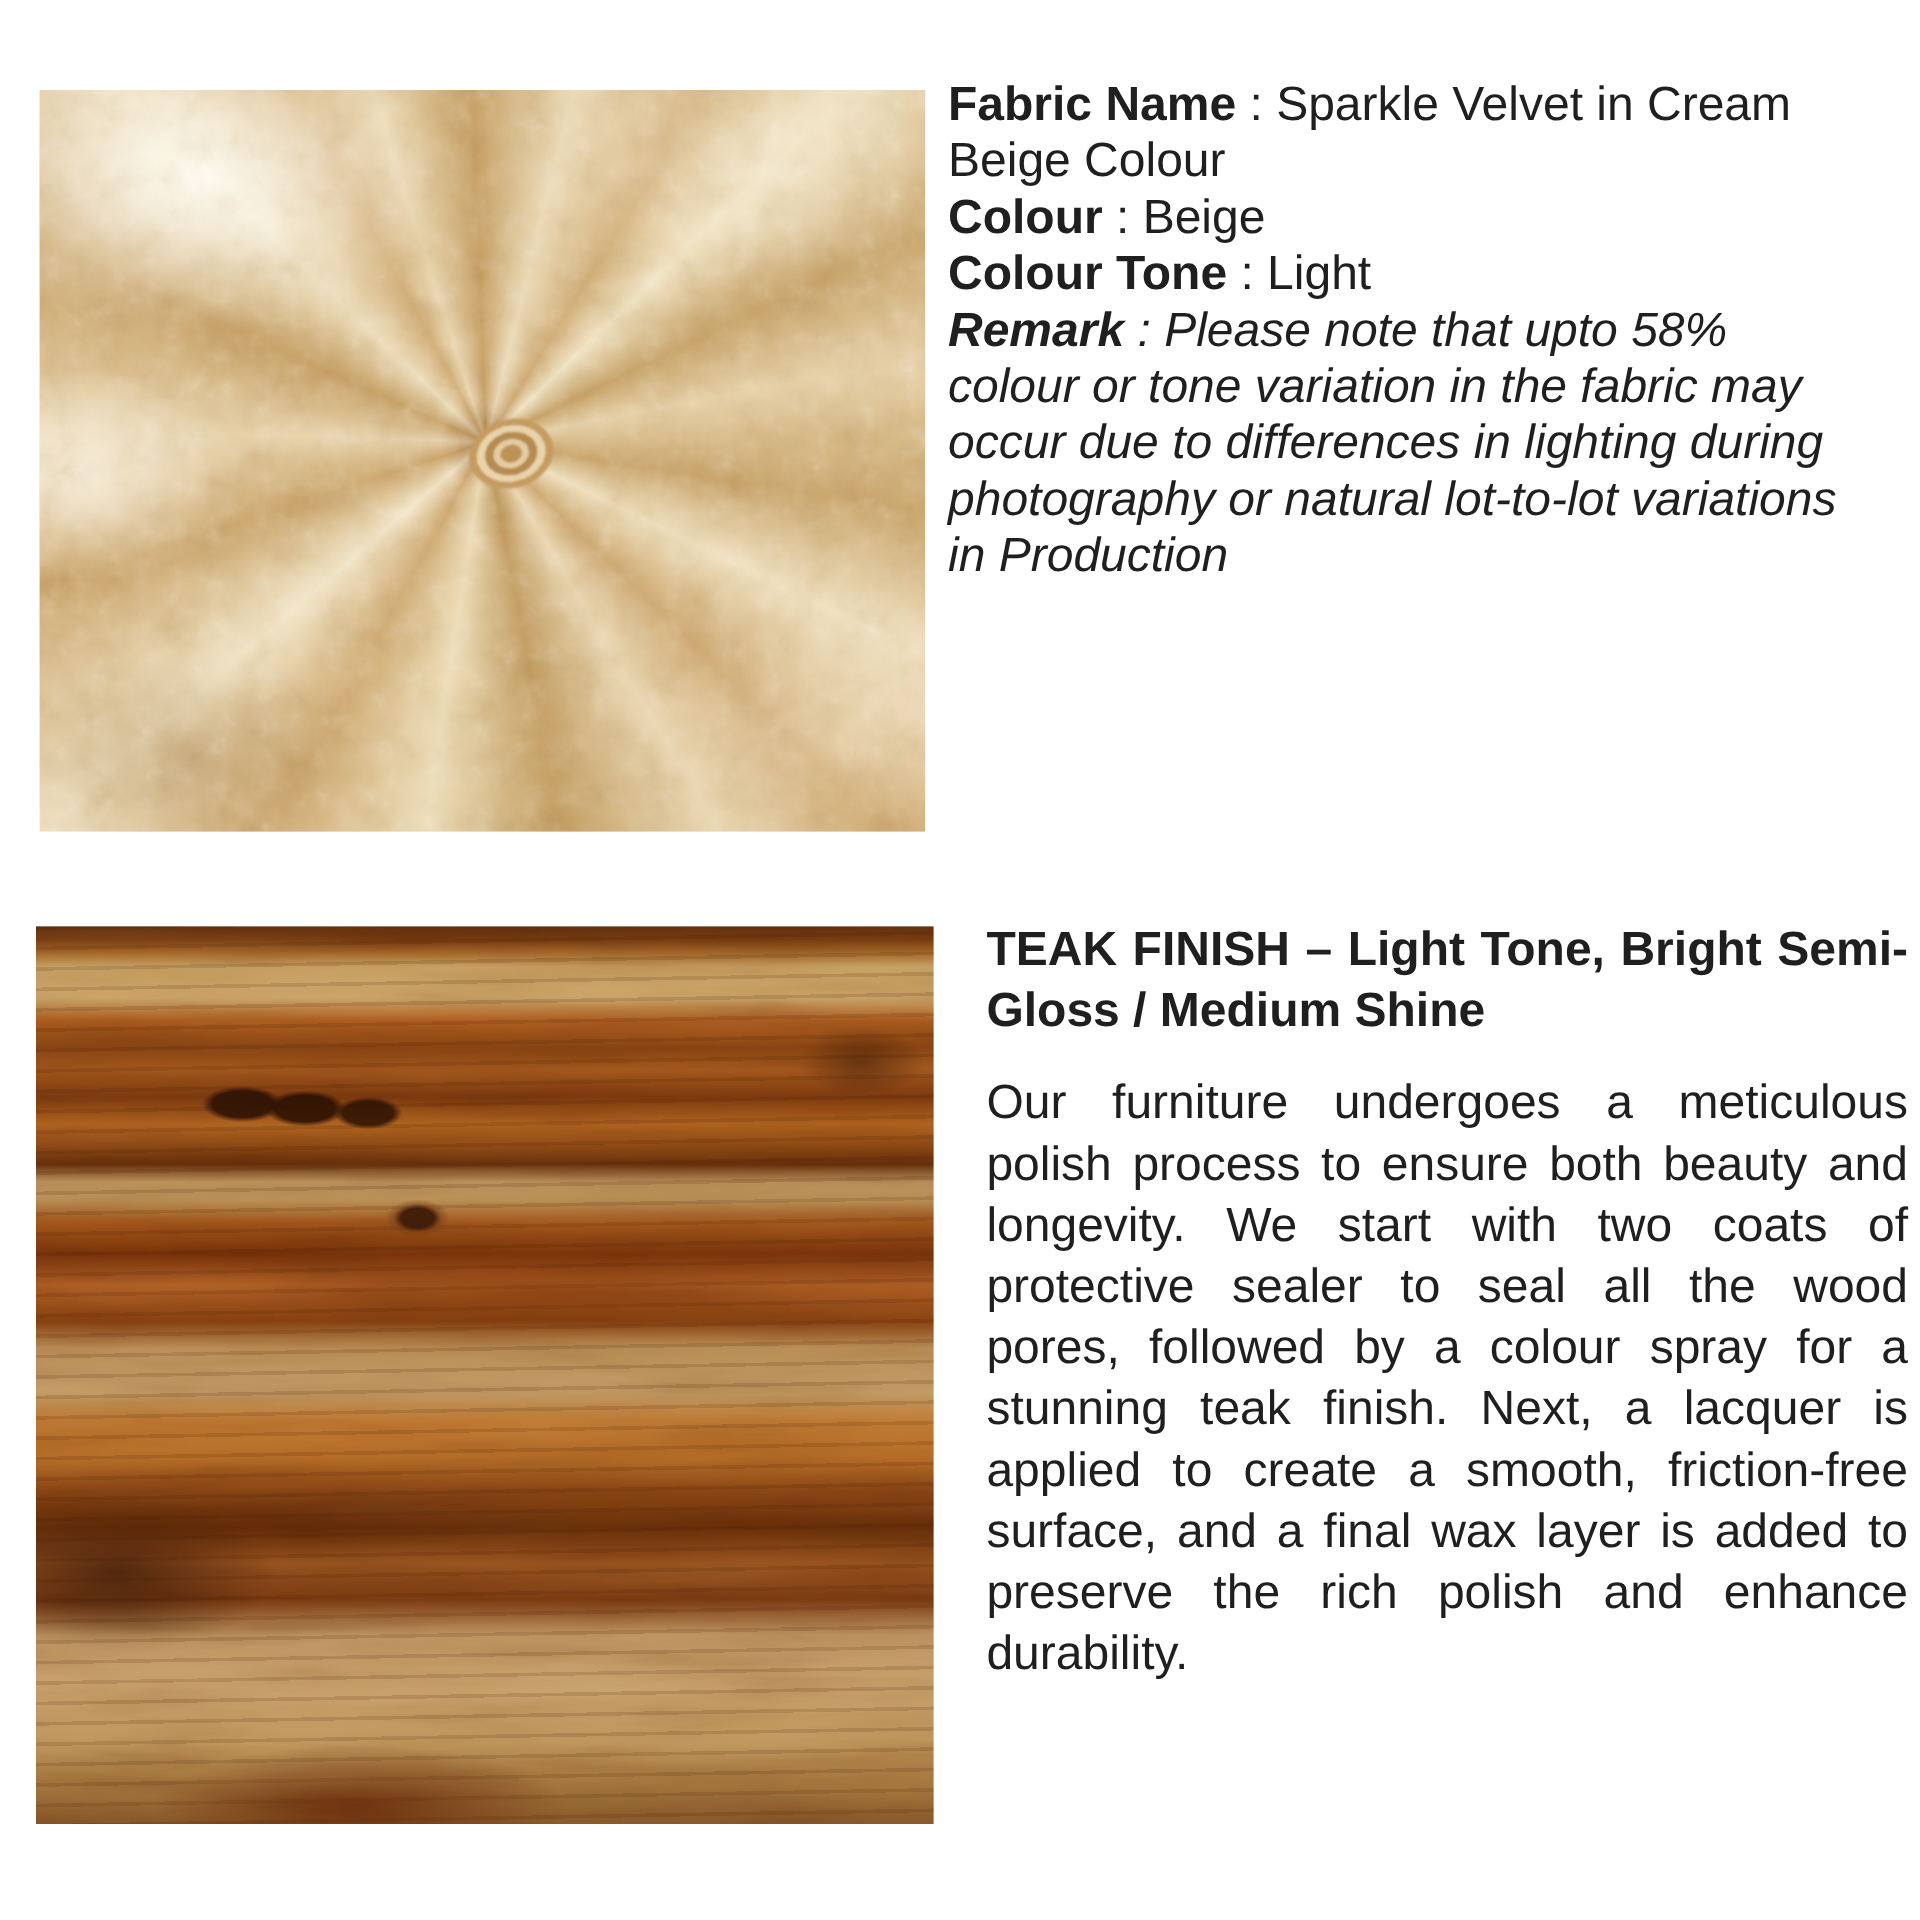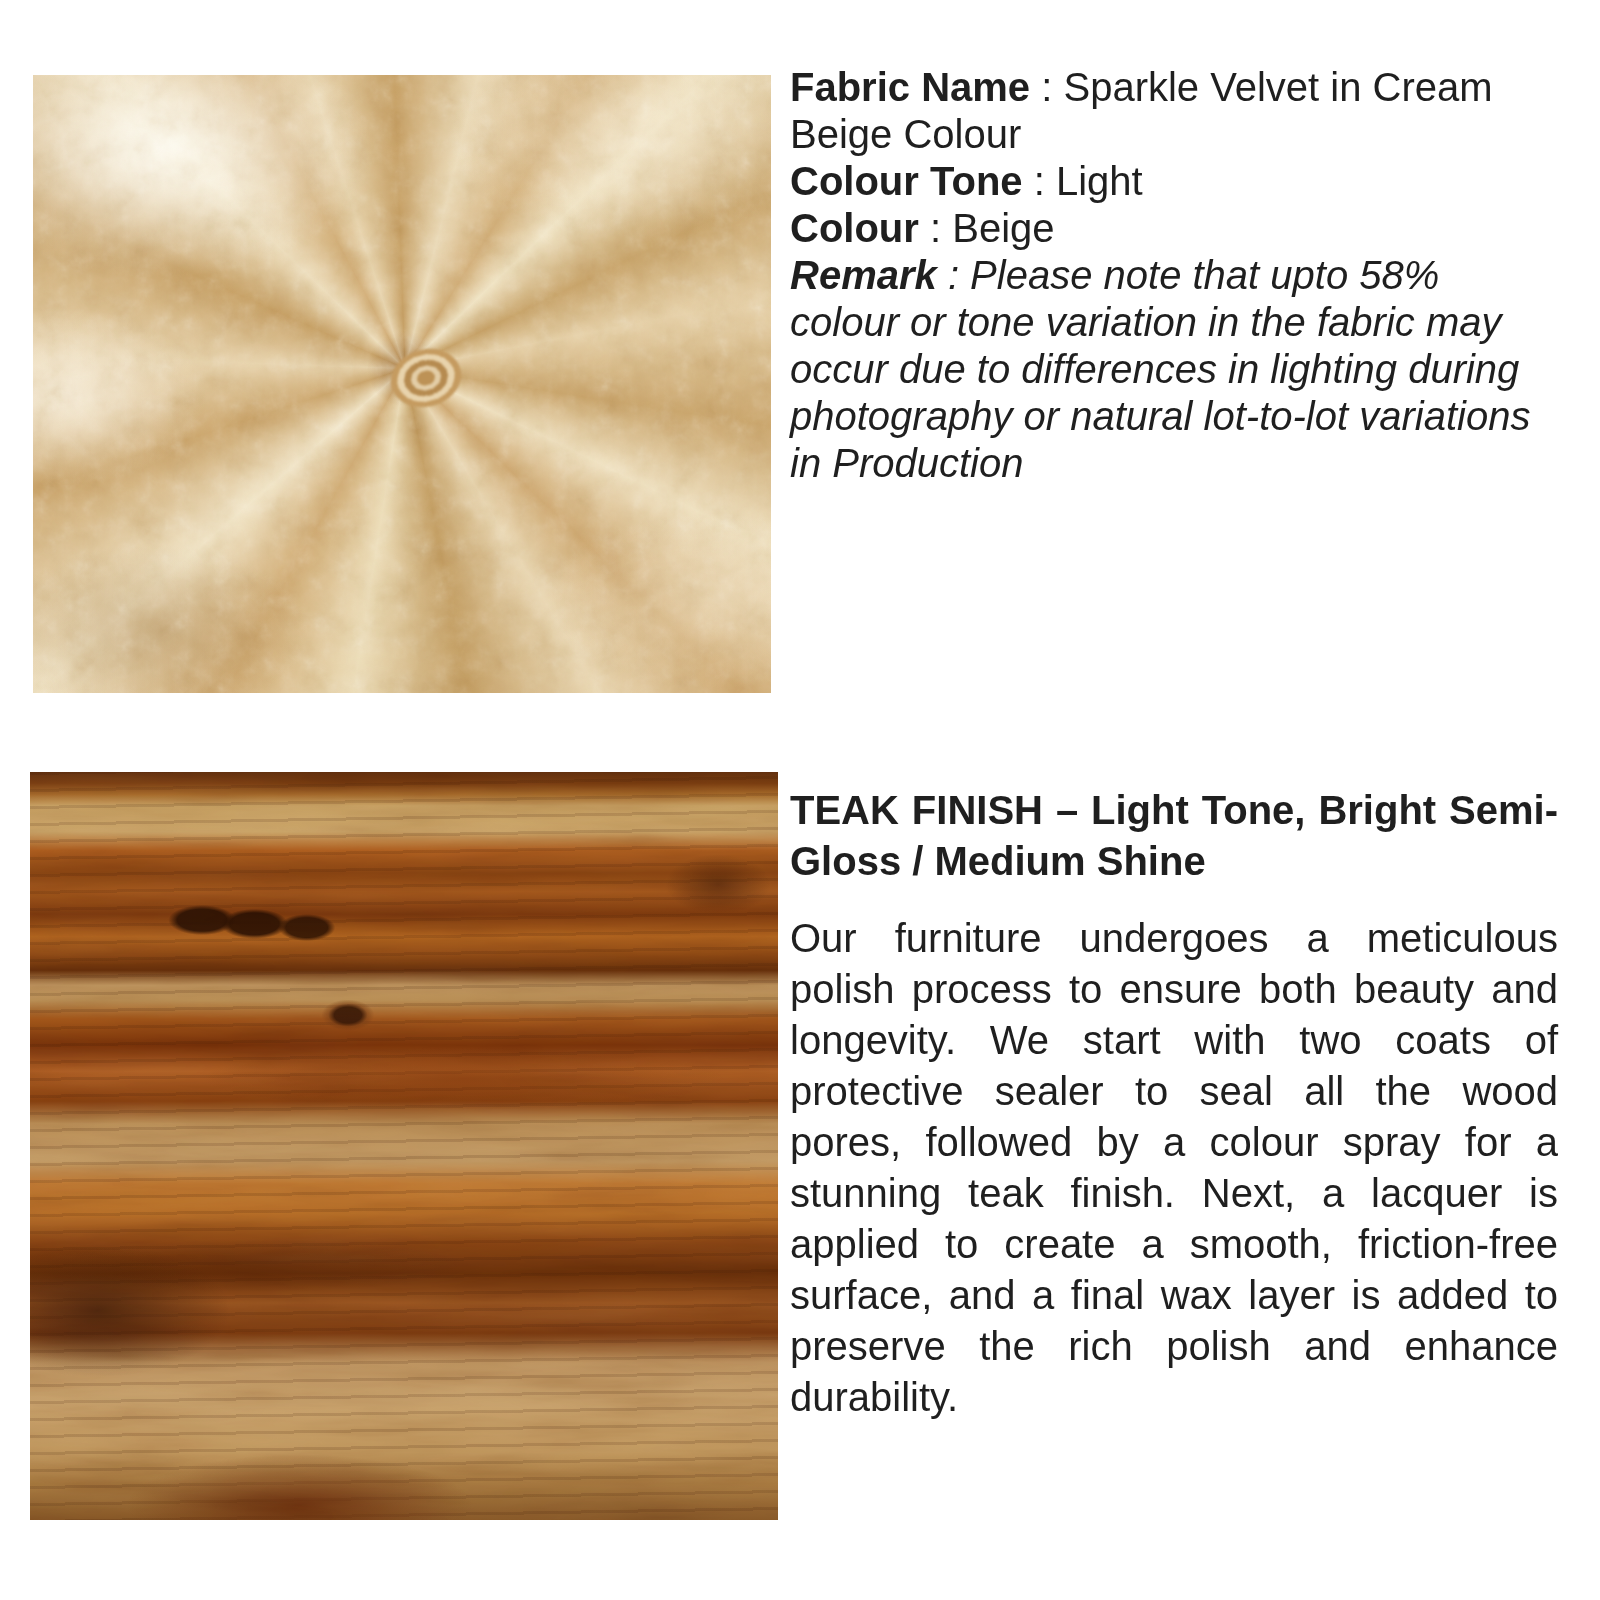--- a/index.html
+++ b/index.html
@@ -81,22 +81,22 @@
   }
   .field { margin: 0; }
   .lbl { font-weight: bold; }
   .sep { white-space: pre; }
   .remark { padding-right: 25px; }
   .remark .lbl { font-style: italic; }
   .remark .sep, .remark .val { font-style: italic; }
 
   
   .bottom-text {
-    position: absolute; left: 790px; top: 766px; width: 768px;
-    font-size: 40px; line-height: 51px; margin-top: 19px;
+    position: absolute; left: 822px; top: 766px; width: 768px;
+    font-size: 40px; line-height: 51px;
   }
   .teak-heading {
     margin: 0 0 26px 0;
     font-size: 40px; font-weight: bold; line-height: 51px;
     text-align: justify;
   }
   .teak-para { margin: 0; text-align: justify; }
 </style>
 </head>
 <body>
@@ -123,22 +123,22 @@
               <feFuncA type="gamma" amplitude="1" exponent="3" offset="0"></feFuncA>
             </feComponentTransfer>
         </filter>
         <rect width="100%" height="100%" filter="url(#velvetLight)" opacity="0.55"></rect>
       </svg>
       <div class="swirl-core"></div>
     </div>
 
     <div class="top-text">
       <p class="field"><span class="lbl">Fabric Name</span><span class="sep"> : </span><span class="val">Sparkle Velvet in Cream Beige Colour</span></p>
+      <p class="field"><span class="lbl">Colour</span><span class="sep"> : </span><span class="val">Beige</span></p>
       <p class="field"><span class="lbl">Colour Tone</span><span class="sep"> : </span><span class="val">Light</span></p>
-      <p class="field"><span class="lbl">Colour</span><span class="sep"> : </span><span class="val">Beige</span></p>
       <p class="field remark"><span class="lbl">Remark</span><span class="sep"> : </span><span class="val">Please note that upto 58% colour or tone variation in the fabric may occur due to differences in lighting during photography or natural lot-to-lot variations in Production</span></p>
     </div>
   </section>
 
   <section>
     <div class="photo wood-photo">
       <svg class="tex blend-mult" xmlns="http://www.w3.org/2000/svg" preserveAspectRatio="none" aria-hidden="true">
         <filter id="woodGrain" x="-5%" y="-5%" width="110%" height="110%">
           <feTurbulence type="fractalNoise" baseFrequency="0.006 0.045" numOctaves="4" seed="4"></feTurbulence>
           <feColorMatrix type="matrix" values="0 0 0 0 0.35  0 0 0 0 0.16  0 0 0 0 0.03  0 0 0 0.85 0"></feColorMatrix>

